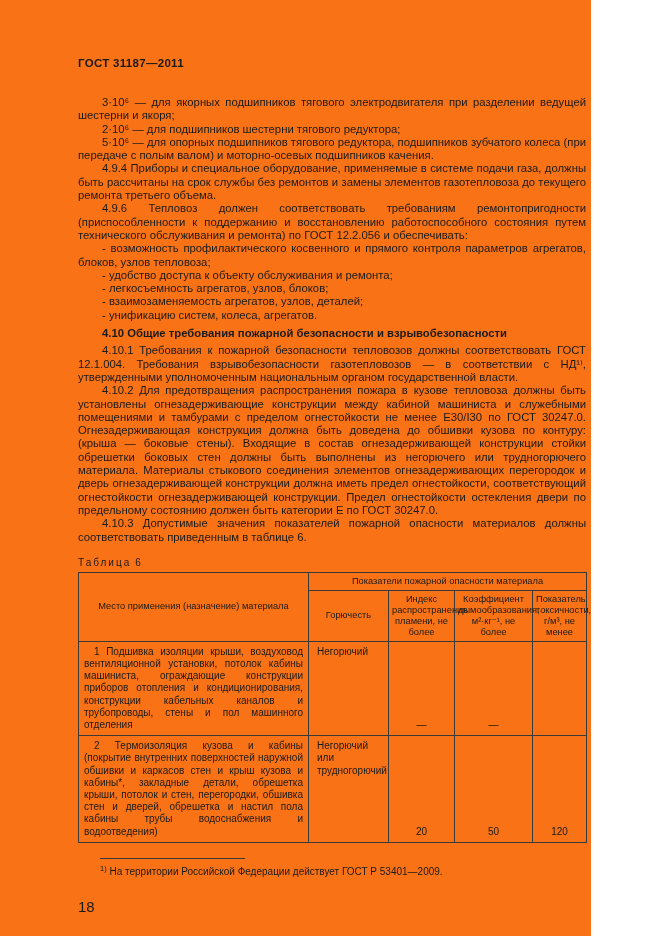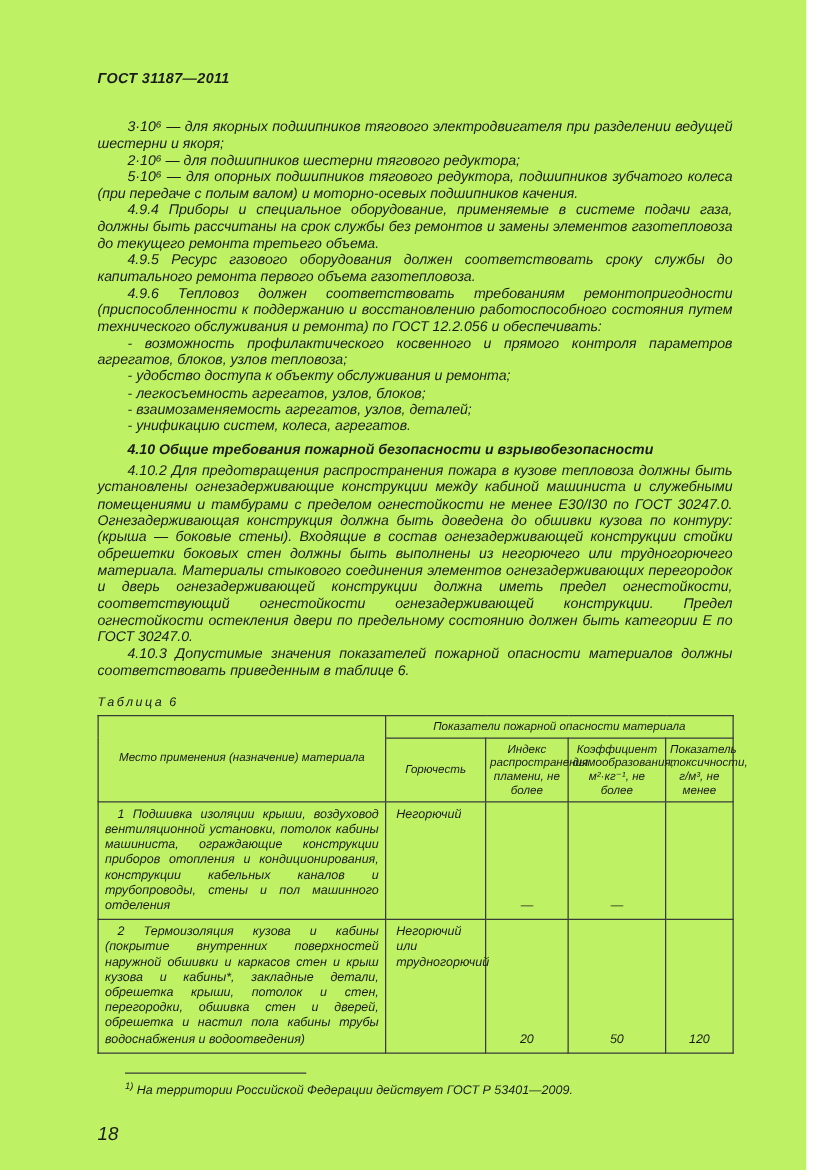--- a/index.html
+++ b/index.html
@@ -4,25 +4,24 @@
 <style>
   * { margin: 0; padding: 0; box-sizing: border-box; }
   html, body { width: 661px; height: 936px; }
   body {
     background: #ffffff;
     font-family: "Liberation Sans", "DejaVu Sans", sans-serif;
     color: #1a1a1a;
   }
   .page {
     position: relative;
-    width: 645px;
+    width: 591px;
     height: 936px;
-    background: #bef264;
+    background: #f97316;
     overflow: hidden;
-    font-style: italic;
   }
   .doc-number {
     position: absolute;
     left: 78px;
     top: 57px;
     font-size: 11.5px;
     font-weight: bold;
     letter-spacing: 0.3px;
   }
   .content {
@@ -106,30 +105,30 @@
 <div class="page">
 
   <div class="doc-number">ГОСТ 31187—2011</div>
 
   <div class="content">
 
     <p class="para">3·10⁶ — для якорных подшипников тягового электродвигателя при разделении ведущей шестерни и якоря;</p>
     <p class="para">2·10⁶ — для подшипников шестерни тягового редуктора;</p>
     <p class="para">5·10⁶ — для опорных подшипников тягового редуктора, подшипников зубчатого колеса (при передаче с полым валом) и моторно-осевых подшипников качения.</p>
     <p class="para">4.9.4 Приборы и специальное оборудование, применяемые в системе подачи газа, должны быть рассчитаны на срок службы без ремонтов и замены элементов газотепловоза до текущего ремонта третьего объема.</p>
-    <p class="para">4.9.5 Ресурс газового оборудования должен соответствовать сроку службы до капитального ремонта первого объема газотепловоза.</p>
     <p class="para">4.9.6 Тепловоз должен соответствовать требованиям ремонтопригодности (приспособленности к поддержанию и восстановлению работоспособного состояния путем технического обслуживания и ремонта) по ГОСТ 12.2.056 и обеспечивать:</p>
     <p class="para">- возможность профилактического косвенного и прямого контроля параметров агрегатов, блоков, узлов тепловоза;</p>
     <p class="para">- удобство доступа к объекту обслуживания и ремонта;</p>
     <p class="para">- легкосъемность агрегатов, узлов, блоков;</p>
     <p class="para">- взаимозаменяемость агрегатов, узлов, деталей;</p>
     <p class="para">- унификацию систем, колеса, агрегатов.</p>
 
     <p class="heading">4.10 Общие требования пожарной безопасности и взрывобезопасности</p>
 
+    <p class="para">4.10.1 Требования к пожарной безопасности тепловозов должны соответствовать ГОСТ 12.1.004. Требования взрывобезопасности газотепловозов — в соответствии с НД¹⁾, утвержденными уполномоченным национальным органом государственной власти.</p>
     <p class="para">4.10.2 Для предотвращения распространения пожара в кузове тепловоза должны быть установлены огнезадерживающие конструкции между кабиной машиниста и служебными помещениями и тамбурами с пределом огнестойкости не менее E30/I30 по ГОСТ 30247.0. Огнезадерживающая конструкция должна быть доведена до обшивки кузова по контуру: (крыша — боковые стены). Входящие в состав огнезадерживающей конструкции стойки обрешетки боковых стен должны быть выполнены из негорючего или трудногорючего материала. Материалы стыкового соединения элементов огнезадерживающих перегородок и дверь огнезадерживающей конструкции должна иметь предел огнестойкости, соответствующий огнестойкости огнезадерживающей конструкции. Предел огнестойкости остекления двери по предельному состоянию должен быть категории E по ГОСТ 30247.0.</p>
     <p class="para">4.10.3 Допустимые значения показателей пожарной опасности материалов должны соответствовать приведенным в таблице 6.</p>
 
     <div class="table-caption">
       <span class="cap-label">Таблица</span><span class="cap-num">6</span>
     </div>
 
     <table>
       <colgroup>
         <col style="width:230px">

